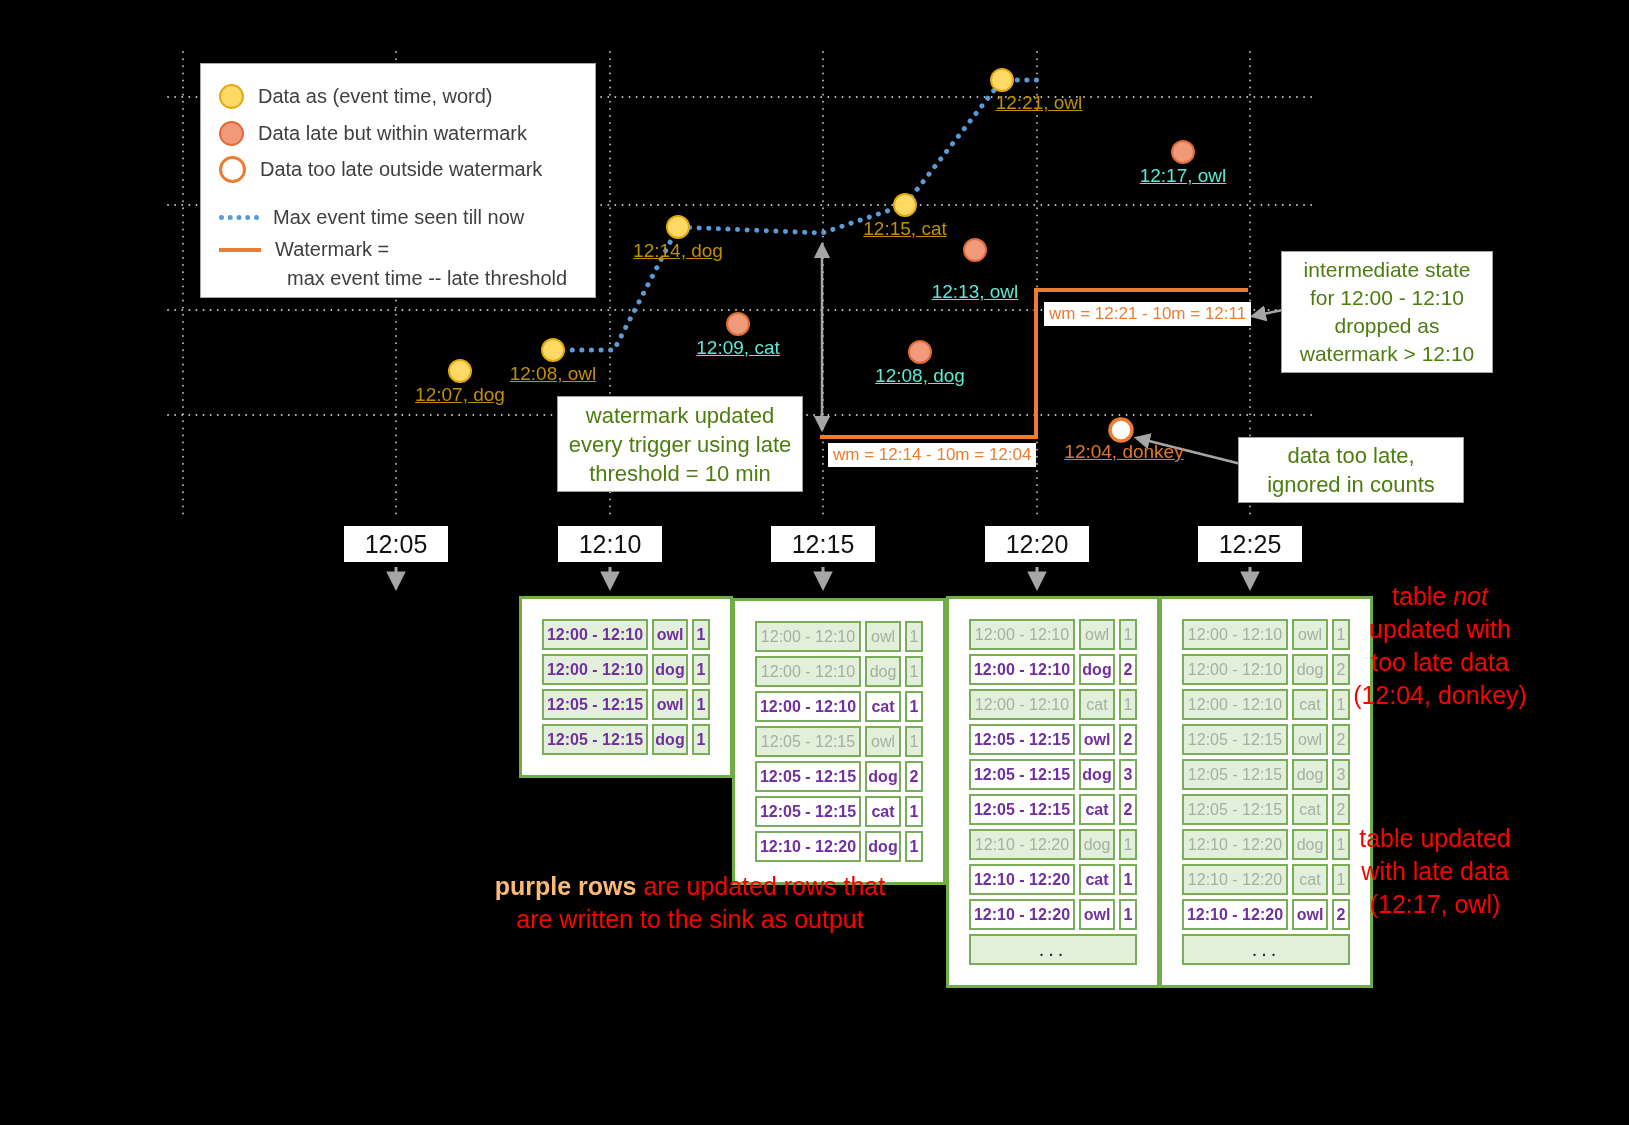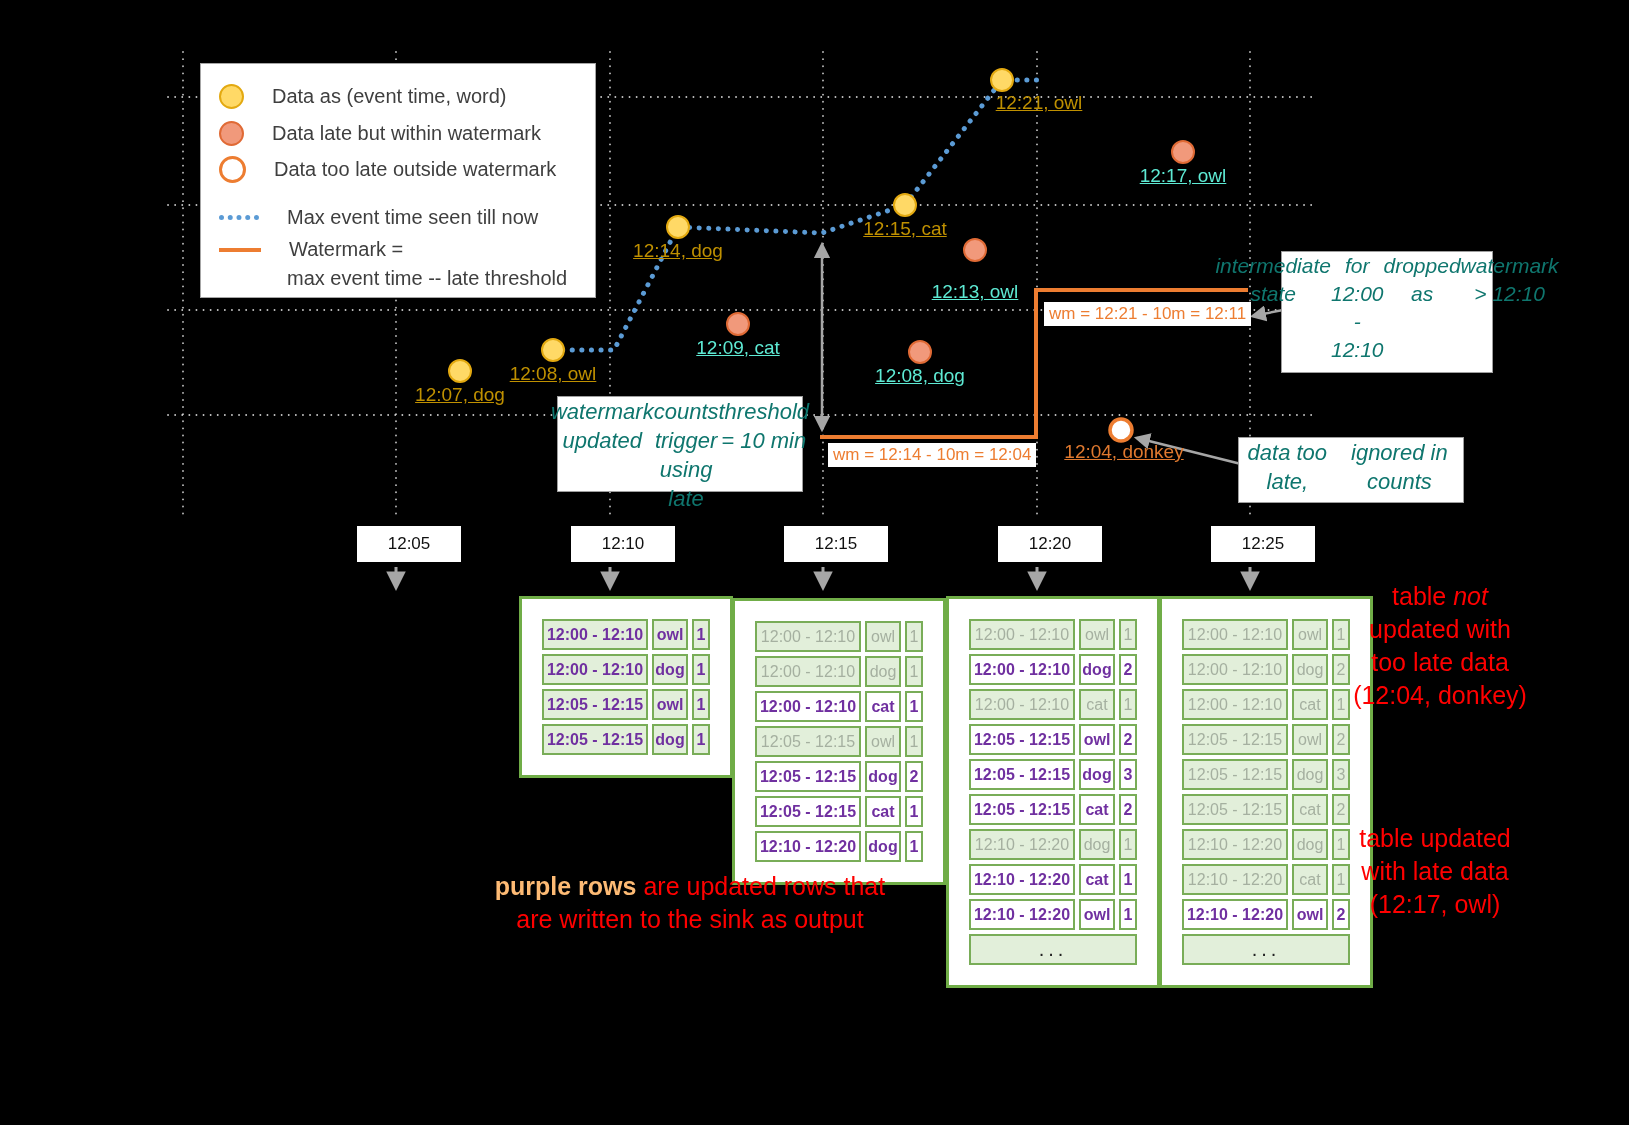--- a/index.html
+++ b/index.html
@@ -19,39 +19,39 @@
   .pt-late{fill:#f1997b;stroke:#e06a35;stroke-width:2;}
   .pt-toolate{fill:#ffffff;stroke:#ed7d31;stroke-width:3.5;}
   .pt-label{position:absolute;transform:translateX(-50%);font-size:19px;white-space:nowrap;text-decoration:underline;}
   .pt-label-ontime{color:#bf9000;}
   .pt-label-late{color:#5eead4;}
   .pt-label-toolate{color:#e0792f;}
 
   
   .legend{position:absolute;left:200px;top:63px;width:394px;height:233px;background:#fff;
           border:1px solid #a6a6a6;color:#3f3f3f;font-size:20px;}
-  .lg-row{position:absolute;left:18px;display:flex;align-items:center;gap:28px;white-space:nowrap;}
+  .lg-row{position:absolute;left:18px;display:flex;align-items:center;gap:14px;white-space:nowrap;}
   .lg-dot{width:21px;height:21px;border-radius:50%;flex:0 0 auto;}
   .lg-dot.yellow{background:#ffd966;border:2px solid #e3a910;}
   .lg-dot.salmon{background:#f1997b;border:2px solid #e06a35;}
   .lg-dot.hollow{background:#fff;border:3px solid #ed7d31;}
   .lg-blue{width:40px;height:0;border-top:5px dotted #5b9bd5;flex:0 0 auto;}
   .lg-orange{width:42px;height:0;border-top:4px solid #ed7d31;flex:0 0 auto;}
 
   
-  .callout{position:absolute;background:#fff;border:1px solid #9e9e9e;color:#0f766e;text-align:center;
-           font-size:22px;line-height:29px;display:flex;flex-direction:row;justify-content:center;font-style:italic;}
+  .callout{position:absolute;background:#fff;border:1px solid #9e9e9e;color:#4d7c0f;text-align:center;
+           font-size:22px;line-height:29px;display:flex;flex-direction:column;justify-content:center;}
   .callout.small{font-size:21px;line-height:28px;}
 
   
   .wm-label{position:absolute;background:#fff;color:#ed7d31;font-size:17px;padding:2px 5px;white-space:nowrap;}
 
   
   .tick-box{position:absolute;top:526px;transform:translateX(-50%);width:104px;height:36px;background:#fff;
-            color:#111;font-size:17px;display:flex;align-items:center;justify-content:center;margin-left:13px;}
+            color:#111;font-size:25px;display:flex;align-items:center;justify-content:center;}
 
   
   .rtable{position:absolute;background:#fff;border:3px solid #70ad47;padding:20px;display:grid;
           grid-template-columns:106px 36px 18px;gap:4px;}
   .rt-cell{border:2px solid #79ad58;height:31px;display:flex;align-items:center;justify-content:center;
            font-size:16px;white-space:nowrap;box-sizing:border-box;}
   .rt-old{background:#e2efda;color:#a5b0a0;}
   .rt-updated{background:#fff;color:#7030a0;font-weight:700;}
   .rt-new{background:#e2efda;color:#7030a0;font-weight:700;}
   .rt-ellipsis{grid-column:1/-1;background:#e2efda;color:#222;font-size:20px;letter-spacing:4px;}
@@ -153,21 +153,21 @@
     <div class="lg-row" style="top:203px;left:86px">
       <span>max event time -- late threshold</span>
     </div>
   </div>
 
   <div class="wm-label" style="left:828px;top:443px">wm = 12:14 - 10m = 12:04</div>
   <div class="wm-label" style="left:1044px;top:302px">wm = 12:21 - 10m = 12:11</div>
 
   <div class="callout" style="left:557px;top:396px;width:244px;height:94px">
     <div>watermark updated</div>
-    <div>counts trigger using late</div>
+    <div>every trigger using late</div>
     <div>threshold = 10 min</div>
   </div>
   <div class="callout small" style="left:1281px;top:251px;width:210px;height:120px">
     <div>intermediate state</div>
     <div>for 12:00 - 12:10</div>
     <div>dropped as</div>
     <div>watermark &gt; 12:10</div>
   </div>
   <div class="callout" style="left:1238px;top:437px;width:224px;height:64px">
     <div>data too late,</div>

